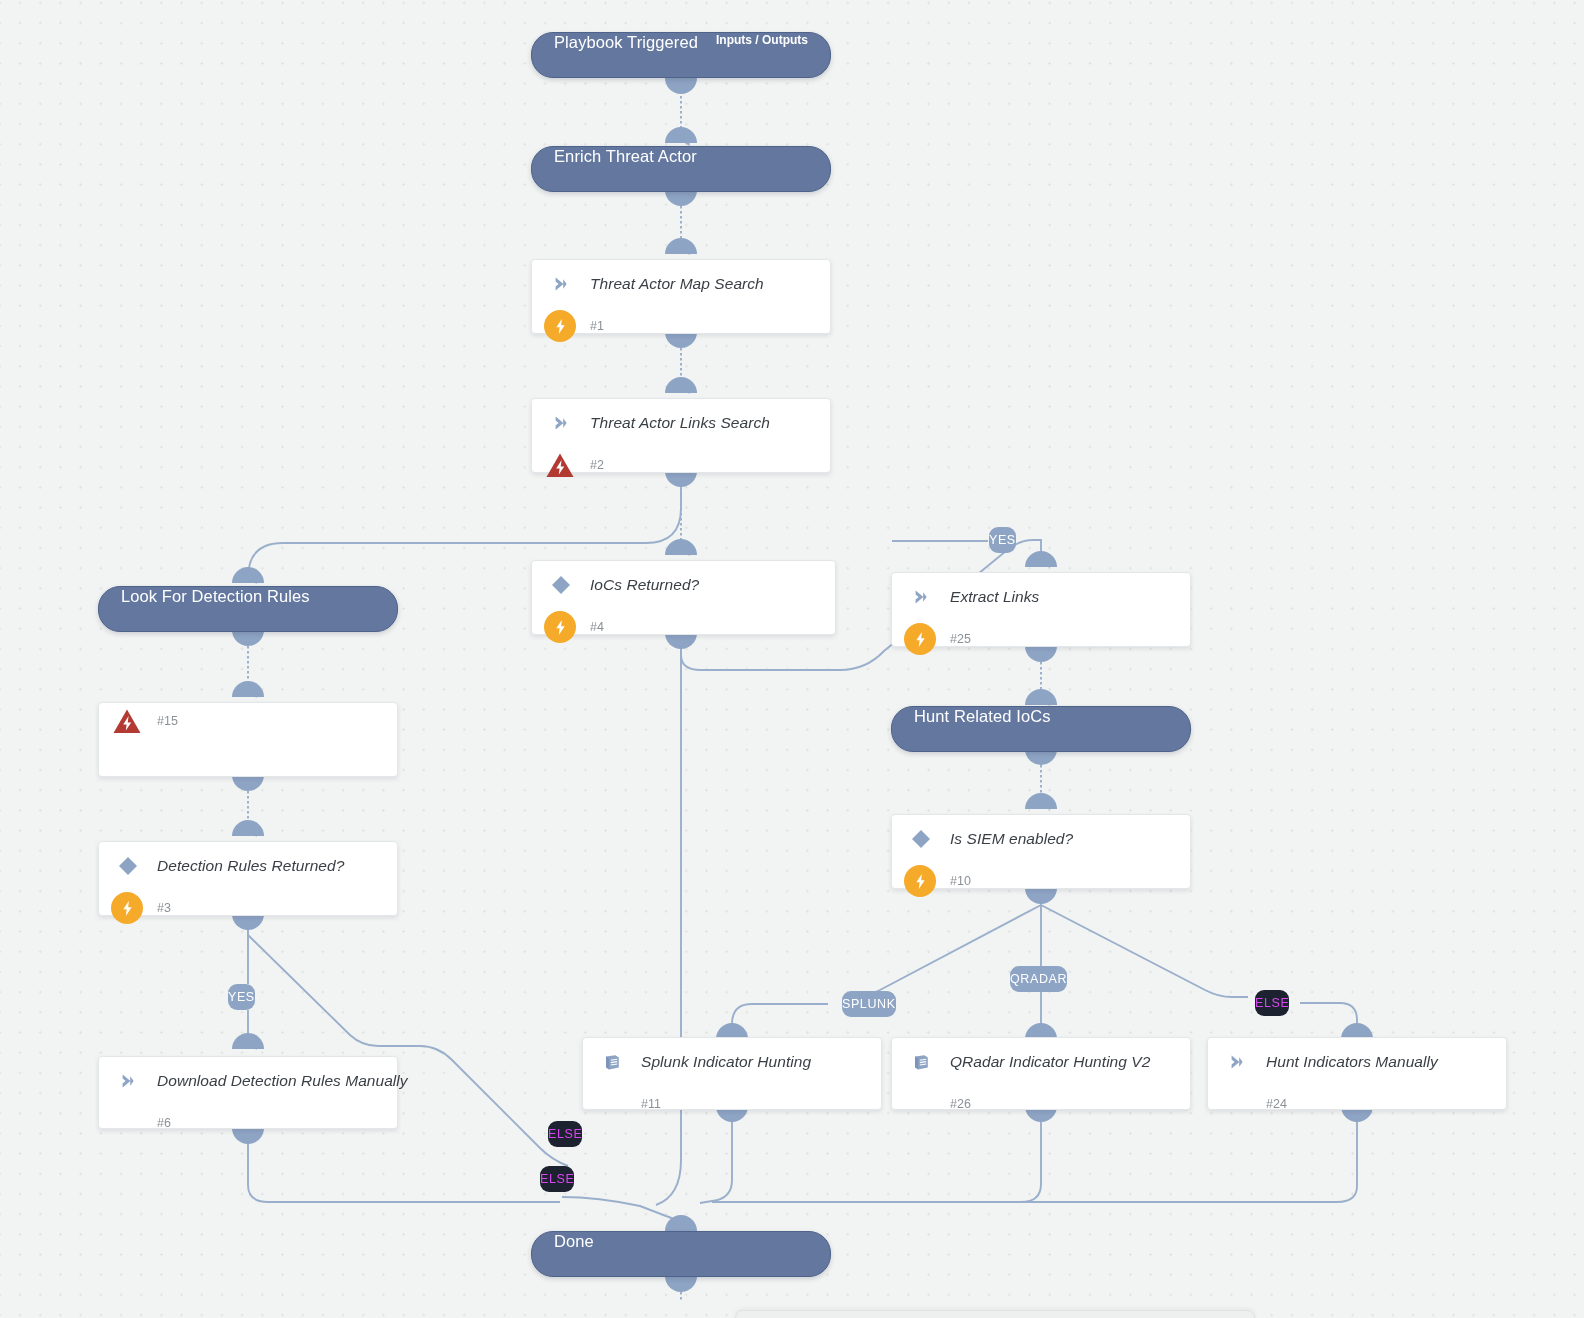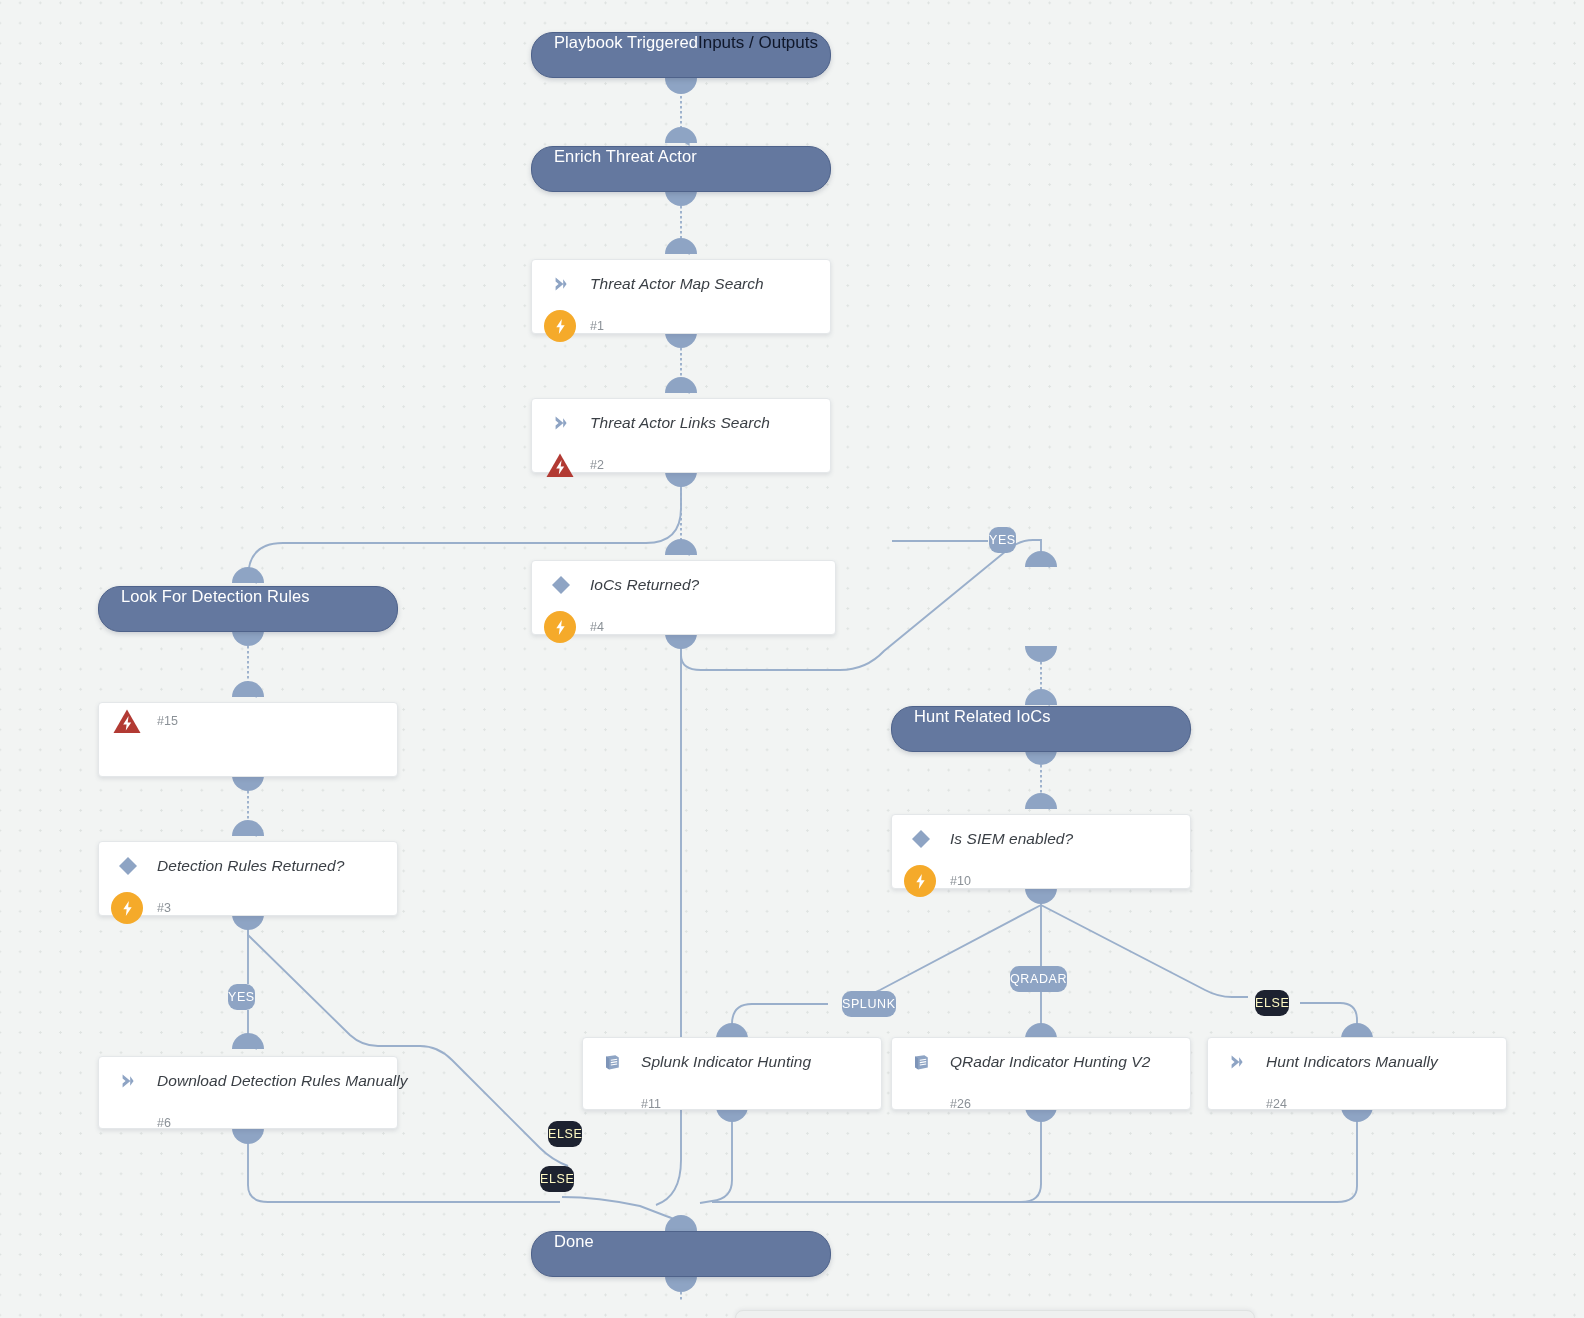--- a/index.html
+++ b/index.html
@@ -31,23 +31,24 @@
     color: #ffffff;
   }
   .phase .phase-title {
     font-size: 16.5px;
     color: #ffffff;
     letter-spacing: .1px;
     white-space: nowrap;
   }
   .phase .phase-sub {
     margin-left: auto;
-    font-size: 17px;
-    color: #0f172a;
+    font-size: 12px;
+    color: #ffffff;
     white-space: nowrap;
+    font-weight: bold;
   }
 
   
   .card {
     position: absolute;
     background: #ffffff;
     border: 1px solid #e4e7e9;
     border-radius: 4px;
     box-shadow: 0 2px 4px rgba(60,70,90,.13);
   }
@@ -111,21 +112,21 @@
     display: flex; align-items: center; justify-content: center;
     font-size: 12.5px;
     letter-spacing: .6px;
     border-radius: 9px;
     height: 26px;
     padding: 0 0;
     white-space: nowrap;
   }
   .elabel.yes { background: #8ea4c4; color: #ffffff; border-radius: 9px; }
   .elabel.route { background: #8ea4c4; color: #ffffff; border-radius: 9px; }
-  .elabel.els { background: #1d2230; color: #fef9c3; border-radius: 9px; }
+  .elabel.els { background: #1d2230; color: #d946ef; border-radius: 9px; }
 
   
   .bottom-panel {
     position: absolute;
     background: #eef0ef;
     border: 1px solid #e0e3e2;
     border-radius: 8px 8px 0 0;
     box-shadow: 0 -1px 4px rgba(60,70,90,.08);
   }
 </style>
@@ -321,20 +322,41 @@
         <span class="st-ok">
           <svg width="15" height="15" viewBox="0 0 14 18">
               <path d="M8.6 0 L2 10 L6 10 L5 18 L12 7.5 L7.8 7.5 Z" fill="#ffffff"></path>
             </svg>
         </span>
       </span>
       <span class="card-num">#4</span>
     </div>
   </div>
 
+  <div class="card" style="left:891px; top:572px; width:300px; height:75px;">
+    <div class="card-head">
+      <span class="card-icon">
+        <svg width="18" height="18" viewBox="0 0 18 18">
+            <path d="M3.6 2.4 L11.4 9 L3.6 15.6 L3.6 11.4 L6.6 9 L3.6 6.6 Z" fill="#8ea4c4"></path>
+            <path d="M11.2 4.2 L14.6 9 L11.2 13.8 Z" fill="#8ea4c4"></path>
+          </svg>
+      </span>
+      <span class="card-title">Extract Links</span>
+    </div>
+    <div class="card-foot">
+      <span class="badge-slot">
+        <span class="st-ok">
+          <svg width="15" height="15" viewBox="0 0 14 18">
+              <path d="M8.6 0 L2 10 L6 10 L5 18 L12 7.5 L7.8 7.5 Z" fill="#ffffff"></path>
+            </svg>
+        </span>
+      </span>
+      <span class="card-num">#25</span>
+    </div>
+  </div>
 
   <div class="card" style="left:98px; top:702px; width:300px; height:75px;">
     <div class="card-foot">
       <span class="badge-slot">
         <span class="st-warn">
           <svg width="30" height="27" viewBox="0 0 30 27">
             <path d="M15 1.5 L28.5 25 L1.5 25 Z" fill="#b23a33"></path>
             <path d="M16.6 8 L11.2 16.6 L14.6 16.6 L13.8 22.6 L19.2 14.6 L15.7 14.6 Z" fill="#ffffff"></path>
           </svg>
         </span>

